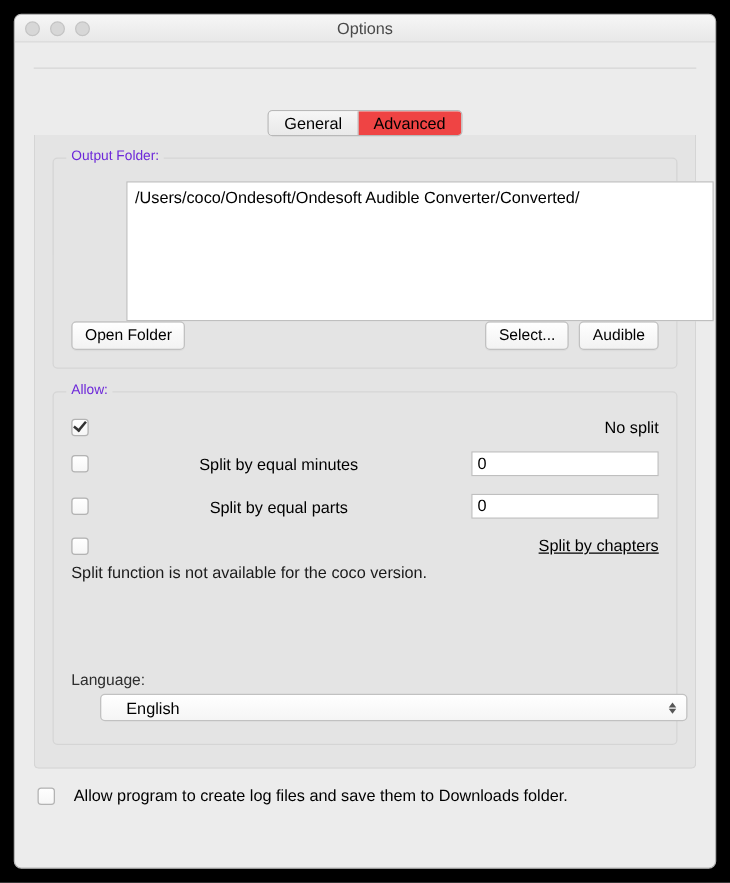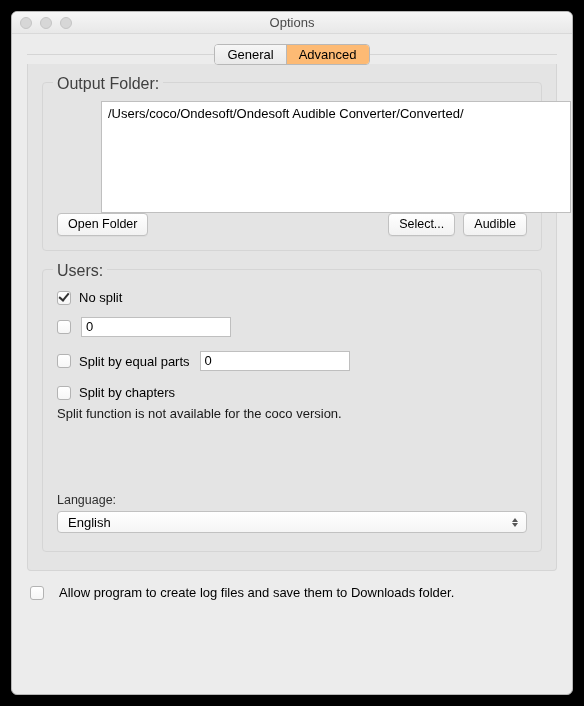--- a/index.html
+++ b/index.html
@@ -58,41 +58,41 @@
   .segmented .tab {
     padding: 0 12px;
     font-size: 13px;
     line-height: 19px;
     border-right: 1px solid #b8b8b8;
     background: linear-gradient(#fefefe,#f2f2f2);
     cursor: default;
   }
   .segmented .tab:last-child { border-right: none; }
   .segmented .tab.active {
-    background: #fdba74;
+    background: #ef4444;
   }
   .segmented .tab.inactive {
     background: linear-gradient(#f6f6f6,#e9e9e9);
   }
   .groupbox {
     margin: 14px 15px 0 15px;
     border: 1px solid #d5d5d5;
     border-radius: 4px;
     padding: 18px 14px 14px 14px;
     position: relative;
     background: #e4e4e4;
   }
   .grouplabel {
     position: absolute;
     top: -8px;
     left: 10px;
     background: #ececec;
     padding: 0 4px;
-    font-size: 16px;
-    color: #404040;
+    font-size: 11px;
+    color: #6d28d9;
   }
   .grouplabel.inner { background: #e4e4e4; }
   .pathbox {
     width: 100%;
     height: 112px;
     background: #fff;
     border: 1px solid #bfbfbf;
     padding: 4px 6px;
     font-size: 13px;
     color: #000;
@@ -118,20 +118,21 @@
   .right-btns { display: flex; gap: 8px; }
   .split-group {
     margin-top: 18px;
   }
   .checkrow {
     display: flex;
     align-items: center;
     gap: 8px;
     margin: 6px 0 14px 0;
     font-size: 13px;
+    justify-content: space-between;
   }
   .checkrow.first { margin-top: 2px; margin-bottom: 12px; }
   .chk {
     width: 14px; height: 14px;
     border: 1px solid #b3b3b3;
     border-radius: 3px;
     background: linear-gradient(#fff,#f6f6f6);
     position: relative;
     flex-shrink: 0;
   }
@@ -169,23 +170,24 @@
   }
   .popup {
     width: 100%;
     height: 22px;
     background: linear-gradient(#ffffff,#f5f5f5);
     border: 1px solid #c1c1c1;
     border-radius: 4px;
     display: flex;
     align-items: center;
     justify-content: space-between;
-    padding: 0 4px 0 10px;
-    font-size: 13px;
-    position: relative;
+    padding: 0 4px 0 20px;
+    font-size: 13px;
+    position: relative;
+    margin-left: 23px;
   }
   .popup .arrows {
     width: 14px;
     height: 18px;
     display: flex;
     flex-direction: column;
     align-items: center;
     justify-content: center;
     gap: 1px;
   }
@@ -208,21 +210,21 @@
     margin: 0 15px;
   }
   .tab-underline {
     position: absolute;
     top: 10px;
     left: 0;
     right: 0;
     border-top: 1px solid #d5d5d5;
     z-index: 0;
   }
-  .segmented { position: relative; z-index: 1; }
+  .segmented { position: relative; z-index: 1; margin-top: 44px; }
   .content-frame {
     border: 1px solid #d5d5d5;
     border-top: none;
     border-radius: 0 0 4px 4px;
     margin: -1px 15px 14px 15px;
     padding: 18px 14px 18px 14px;
     background: #e4e4e4;
   }
 </style>
 </head>
@@ -256,39 +258,40 @@
       <div class="folder-btnrow">
         <div class="btn">Open Folder</div>
         <div class="right-btns">
           <div class="btn">Select...</div>
           <div class="btn">Audible</div>
         </div>
       </div>
     </div>
 
     <div class="groupbox split-group" style="margin:18px 0 0 0; padding-bottom:18px;">
-      <div class="grouplabel inner">Users:</div>
+      <div class="grouplabel inner">Allow:</div>
 
       <div class="checkrow first">
         <div class="chk checked"></div>
         <span>No split</span>
       </div>
 
       <div class="checkrow">
         <div class="chk"></div>
+        <span>Split by equal minutes</span>
         <div class="numfield">0</div>
       </div>
 
       <div class="checkrow">
         <div class="chk"></div>
         <span>Split by equal parts</span>
         <div class="numfield">0</div>
       </div>
 
-      <div class="checkrow" style="margin-bottom:6px;">
+      <div class="checkrow" style="margin-bottom:6px;text-decoration:underline;">
         <div class="chk"></div>
         <span>Split by chapters</span>
       </div>
 
       <div class="split-note">Split function is not available for the coco version.</div>
 
       <div class="lang-section">
         <div class="lang-label">Language:</div>
         <div class="popup">
           <span>English</span>

